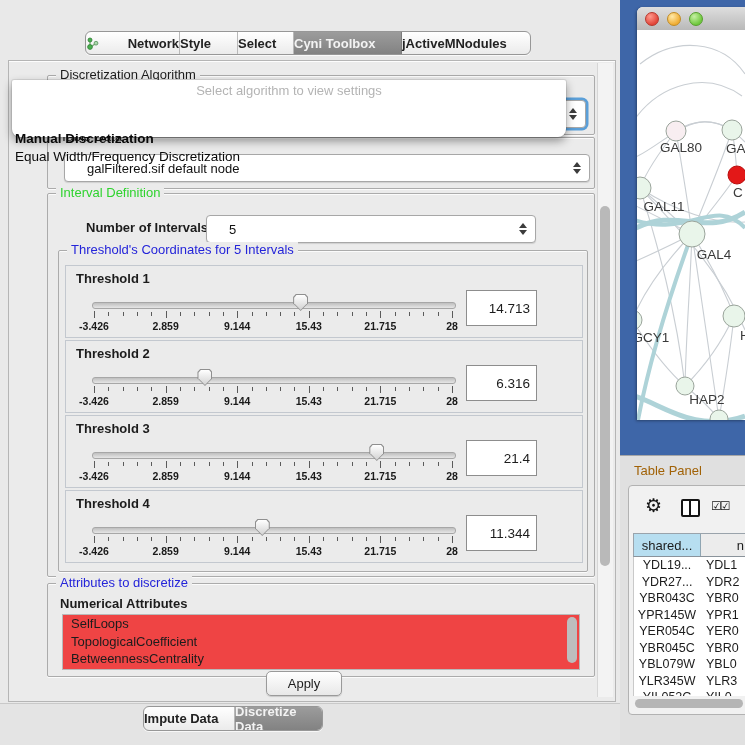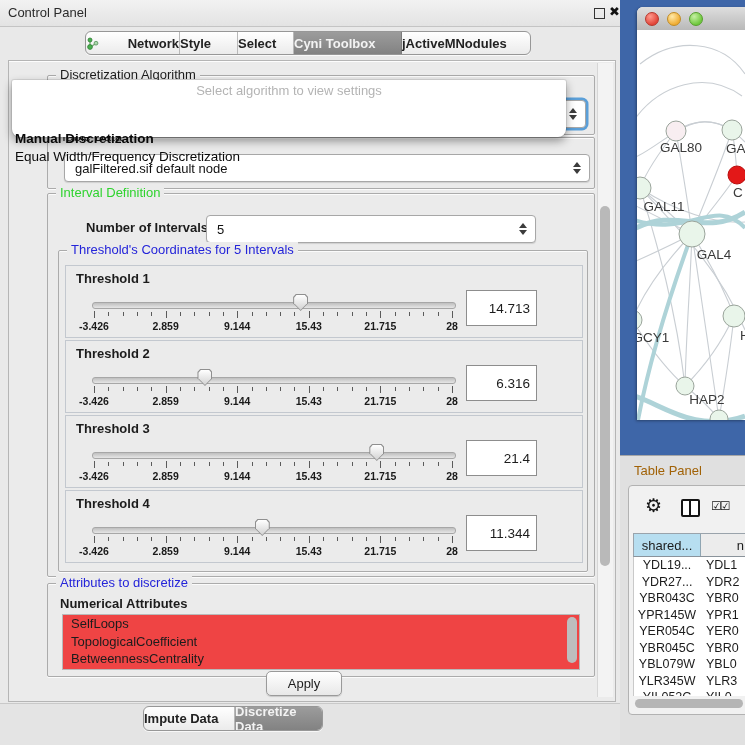--- a/index.html
+++ b/index.html
@@ -32,21 +32,21 @@
            border:1px solid #b5b5b5;box-shadow:0 1px 0 #fdfdfd inset;}
   .group{position:absolute;border:1px solid #ababab;border-radius:2px;
          box-shadow:0 1px 0 rgba(255,255,255,.8), 0 1px 0 rgba(255,255,255,.8) inset;}
   .group-title{position:absolute;top:-9px;left:8px;background:#ebebeb;padding:0 4px;
                font-size:13px;line-height:16px;color:#1c1c1c;}
   .t-green{color:#2fd32f;}
   .t-blue{color:#2424d9;}
 
   .combo{position:absolute;background:#ffffff;border:1px solid #a7a7a7;border-radius:4px;
          box-shadow:0 1px 1px rgba(0,0,0,.12);display:flex;align-items:center;}
-  .combo .val{font-size:13px;padding-left:10px;color:#111;flex:1;white-space:nowrap;overflow:hidden;}
+  .combo .val{font-size:13px;padding-left:22px;color:#111;flex:1;white-space:nowrap;overflow:hidden;}
   .stepper{width:9px;margin-right:8px;display:flex;flex-direction:column;align-items:center;gap:2px;}
   .stepper .up{width:0;height:0;border-left:4px solid transparent;border-right:4px solid transparent;
                border-bottom:5px solid #3c3c3c;}
   .stepper .dn{width:0;height:0;border-left:4px solid transparent;border-right:4px solid transparent;
                border-top:5px solid #3c3c3c;}
   .focus-ring{box-shadow:0 0 0 2.5px #5b9fd8;}
 
   
   .popup{left:12px;top:80px;width:554px;height:57px;background:#ffffff;z-index:60;
          border-radius:2px 2px 8px 8px;box-shadow:0 4px 10px rgba(0,0,0,.4),0 0 0 1px rgba(0,0,0,.08);}
@@ -124,25 +124,20 @@
   .trow .c1{width:66px;text-align:center;white-space:nowrap;overflow:hidden;}
   .trow .c2{flex:1;padding-left:6px;white-space:nowrap;overflow:hidden;}
   .hscroll{position:absolute;left:6px;top:213px;width:108px;height:9px;background:#b5b5b5;
            border-radius:5px;}
 </style>
 </head>
 <body>
 
 <div class="abs left-panel">
 
-  <div class="abs titlebar">
-    <span class="title">Control Panel</span>
-    <span class="float-btn"></span>
-    <span class="close-btn">✖</span>
-  </div>
 
   <div class="abs seg-bar topseg">
     <div class="seg" style="width:93px">
       <span style="display:inline-flex">
         <svg width="13" height="13" viewBox="0 0 13 13">
           <path d="M4 4.5v4 M5.5 9.5l3.2-2.4" stroke="#7fae7f" stroke-width="1.4" fill="none"></path>
           <circle cx="4" cy="3" r="2" fill="#49b04f" stroke="#2f7d34" stroke-width=".8"></circle>
           <circle cx="4" cy="10" r="2.4" fill="#49b04f" stroke="#2f7d34" stroke-width=".8"></circle>
           <circle cx="10" cy="6.2" r="1.9" fill="#a9d8ab" stroke="#558f58" stroke-width=".8"></circle>
         </svg>

